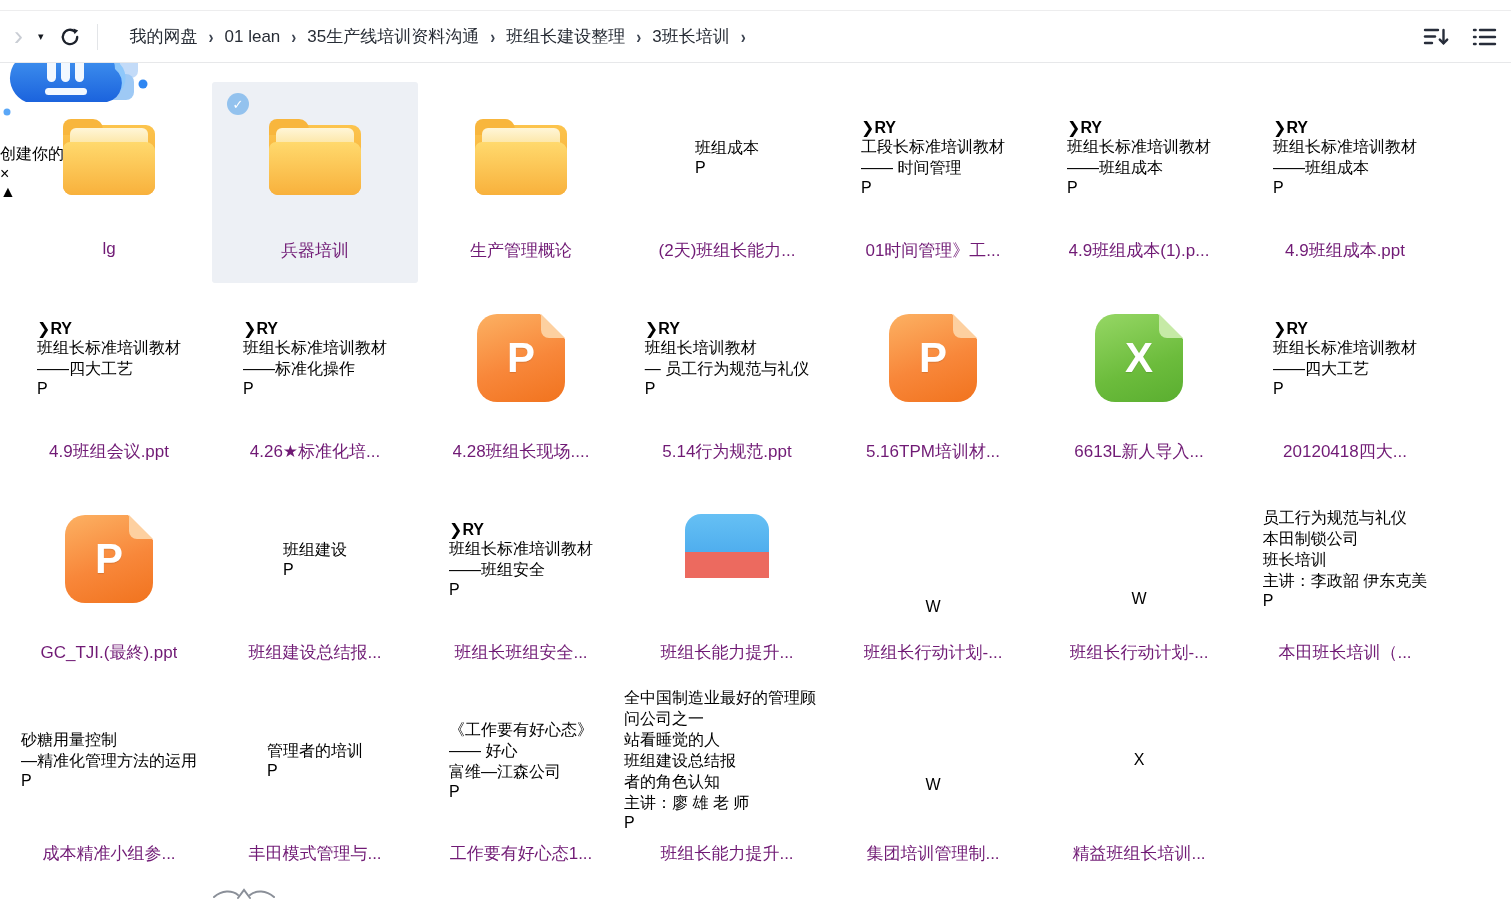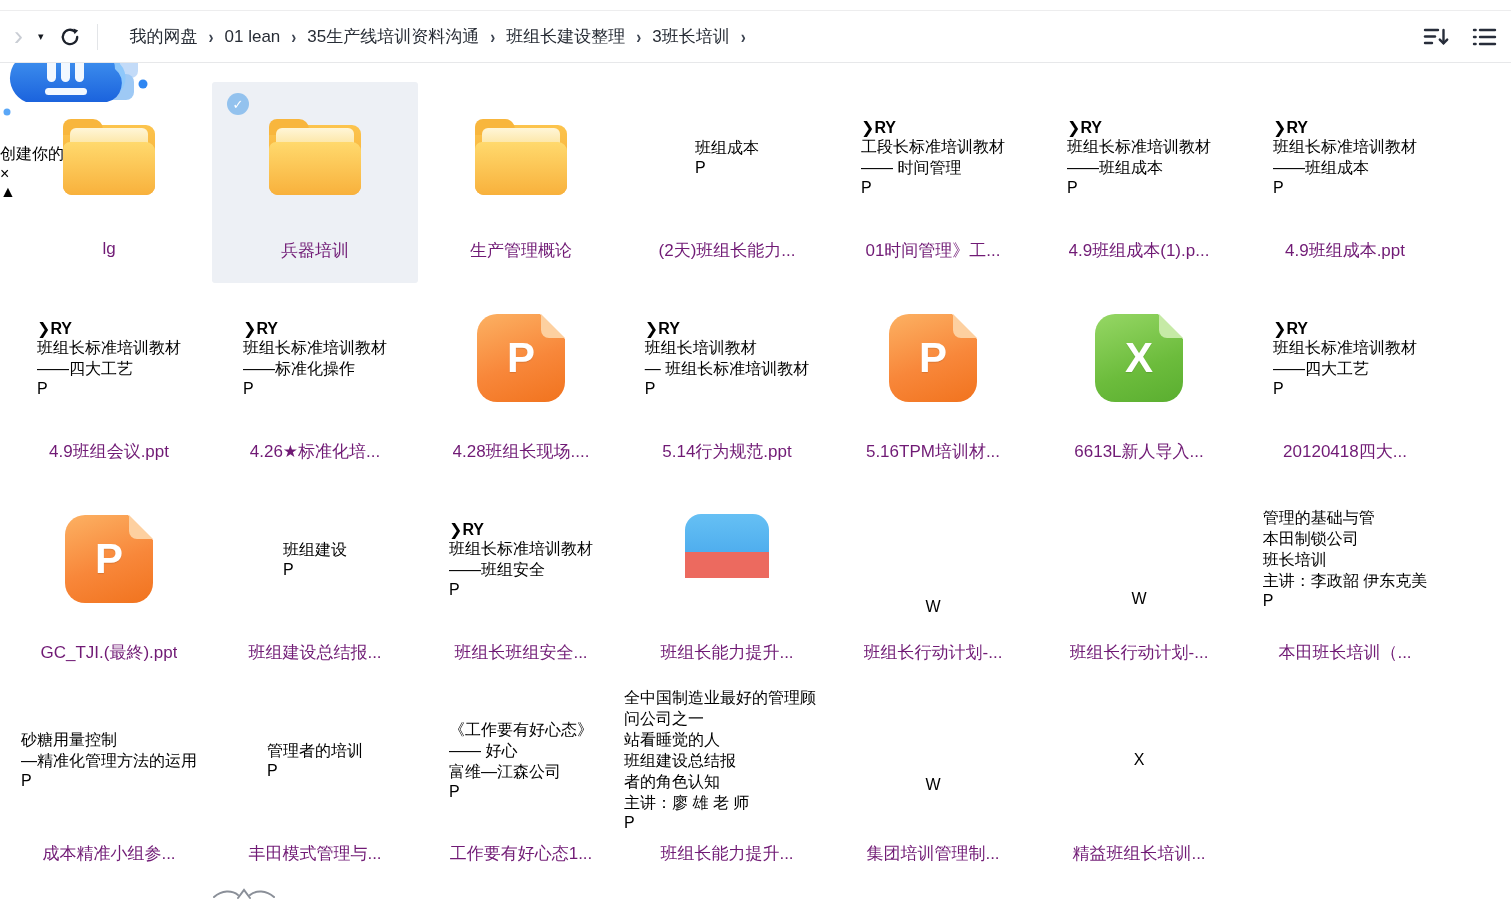--- a/index.html
+++ b/index.html
@@ -326,21 +326,21 @@
       <div class="tile">
         <div class="icon-area">
           <div class="bigfile ppt">
             <span class="bigletter">P</span>
           </div>
         </div>
         <div class="fname">4.28班组长现场....</div>
       </div>
       <div class="tile">
         <div class="icon-area">
-          <div class="thumbwrap"><div class="slide chery var2"><span class="logo"><i>❯</i><b>RY</b></span><div class="hd">班组长培训教材</div><div class="sub">— 班组长标准培训教材</div><div class="rule"></div><div class="m1"></div><div class="m2"></div></div><span class="badge b-ppt"><span class="bletter">P</span></span></div>
+          <div class="thumbwrap"><div class="slide chery var2"><span class="logo"><i>❯</i><b>RY</b></span><div class="hd">班组长培训教材</div><div class="sub">— 员工行为规范与礼仪</div><div class="rule"></div><div class="m1"></div><div class="m2"></div></div><span class="badge b-ppt"><span class="bletter">P</span></span></div>
         </div>
         <div class="fname">5.14行为规范.ppt</div>
       </div>
       <div class="tile">
         <div class="icon-area">
           <div class="bigfile ppt">
             <span class="bigletter">P</span>
           </div>
         </div>
         <div class="fname">5.16TPM培训材...</div>
@@ -416,21 +416,21 @@
               <div class="hln" style="top: 98px; left: 8px;"></div>
               <div class="lns" style="top: 104px; left: 8px; right: 8px; height: 20px;"></div>
             </div><span class="badge b-doc"><span class="bletter">W</span></span></div>
         </div>
         <div class="fname">班组长行动计划-...</div>
       </div>
       <div class="tile">
         <div class="icon-area">
           <div class="thumbwrap"><div class="slide honda">
               <div class="tl"></div>
-              <div class="h1">管理的基础与管</div>
+              <div class="h1">员工行为规范与礼仪</div>
               <div class="h2">本田制锁公司</div>
               <div class="h3">班长培训</div>
               <div class="h4">主讲：李政韶 伊东克美</div>
             </div><span class="badge b-ppt"><span class="bletter">P</span></span></div>
         </div>
         <div class="fname">本田班长培训（...</div>
       </div>
       <div class="tile">
         <div class="icon-area">
           <div class="thumbwrap"><div class="slide sugar">

